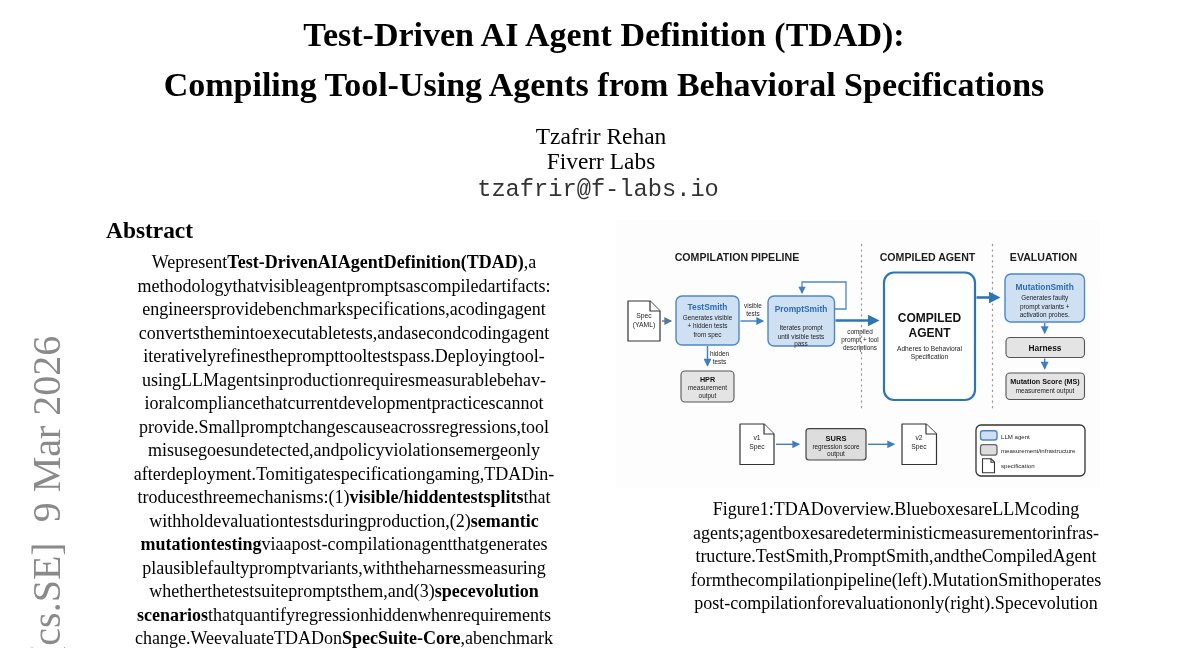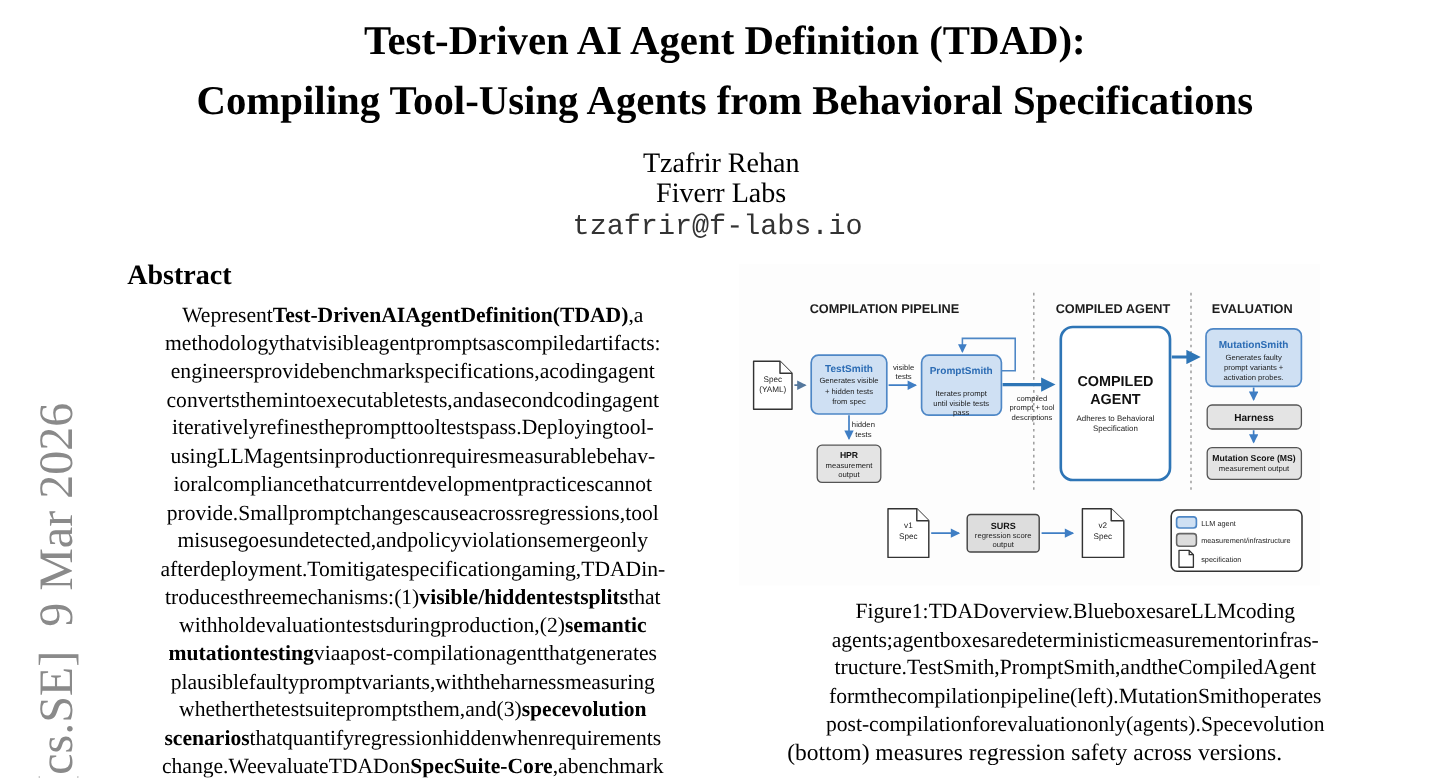--- a/index.html
+++ b/index.html
@@ -326,17 +326,16 @@
       <span>pipeline</span>
       <span>(left).</span>
       <span>MutationSmith</span>
       <span>operates</span>
     </div>
 <div class="jl">
       <span>post-compilation</span>
       <span>for</span>
       <span>evaluation</span>
       <span>only</span>
-      <span>(agents).</span>
+      <span>(right).</span>
       <span>Spec</span>
       <span>evolution</span>
     </div>
-<div style="height:23.5px;line-height:23.5px;font-size:19.6px;">(bottom) measures regression safety across versions.</div>
 </div>
 </body></html>

